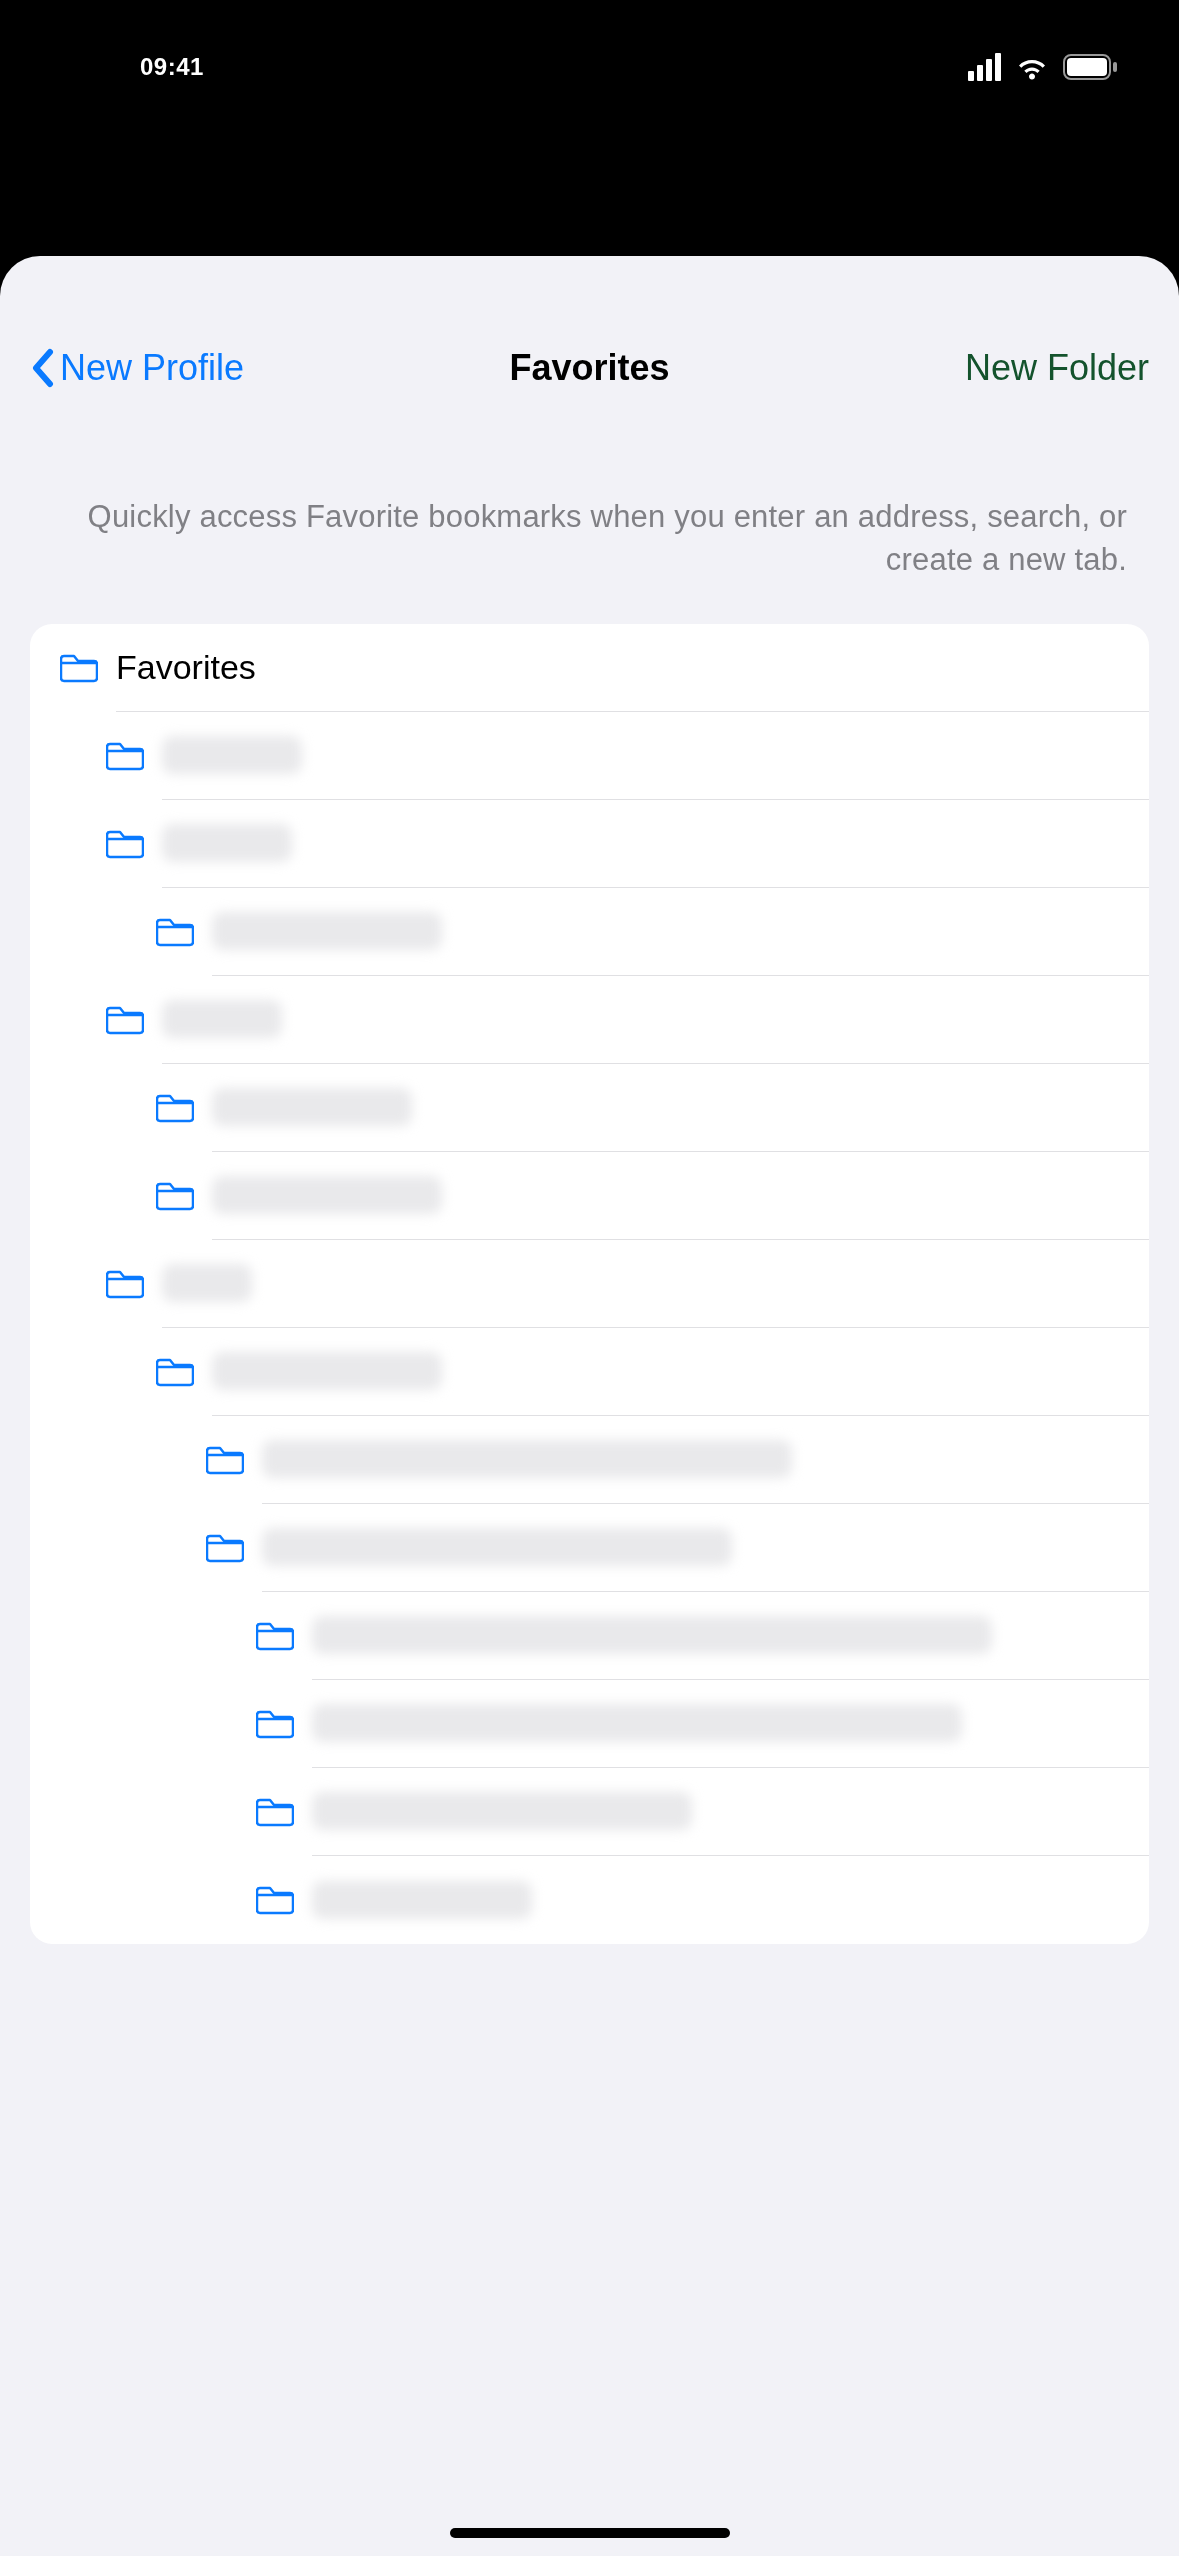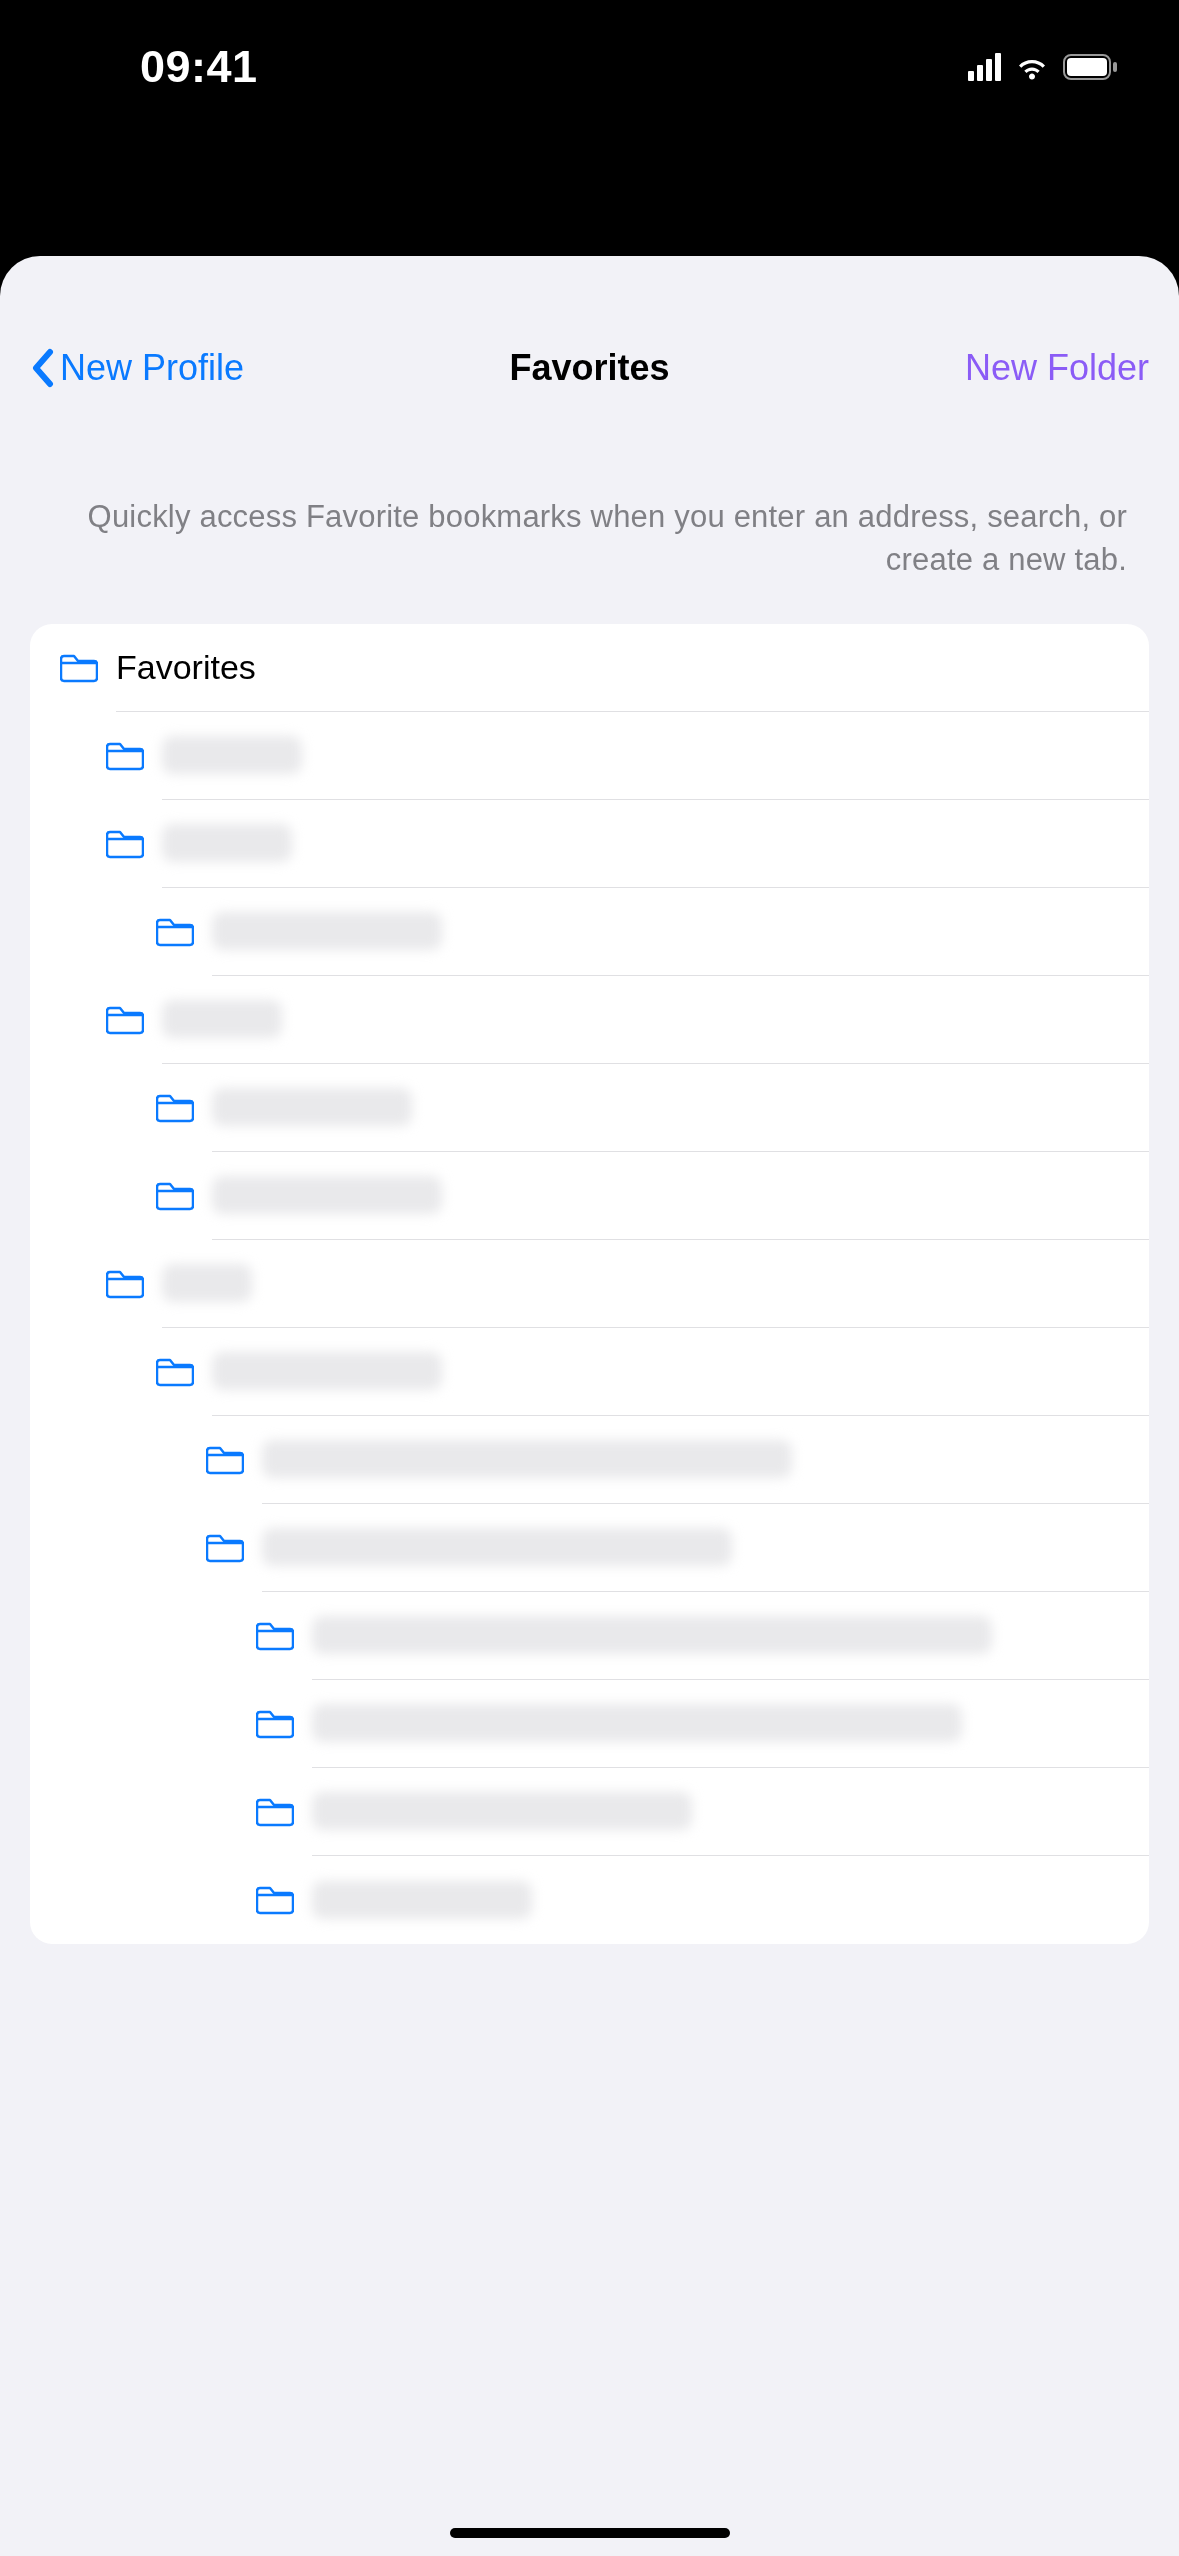--- a/index.html
+++ b/index.html
@@ -11,21 +11,21 @@
     height: 110px;
     background: #000;
     color: #fff;
     display: flex;
     align-items: center;
     justify-content: space-between;
     padding-left: 140px;
     padding-right: 60px;
     padding-top: 24px;
   }
-  .status-time { font-size: 45px; font-weight: 600; letter-spacing: 0.5px; text-align: center; }
+  .status-time { font-size: 24px; font-weight: 600; letter-spacing: 0.5px; text-align: center; }
   .status-right { display: flex; align-items: center; gap: 14px; }
 
   
   .signal { display: flex; align-items: flex-end; gap: 3px; }
   .signal span { width: 6px; background: #fff; border-radius: 1px; display: inline-block; }
   .signal span:nth-child(1){height:10px;}
   .signal span:nth-child(2){height:16px;}
   .signal span:nth-child(3){height:22px;}
   .signal span:nth-child(4){height:28px;}
 
@@ -65,21 +65,21 @@
     height: 128px;
     padding: 0 30px;
     margin-top: 48px;
   }
   .nav-back {
     display: flex; align-items: center; gap: 6px;
     color: #0a7aff; font-size: 36px; font-weight: 400;
   }
   .nav-back svg { display:block; }
   .nav-title { font-size: 36px; font-weight: 600; color:#000; position:absolute; left:0; right:0; text-align:center; pointer-events:none;}
-  .nav-action { color:#8b5cf6; font-size:36px; font-weight:400; }
+  .nav-action { color:#14532d; font-size:36px; font-weight:400; }
 
   .descr {
     padding: 64px 52px 42px 52px;
     color: #808085;
     font-size: 31px;
     line-height: 1.38;
     letter-spacing: 0.2px;
     text-align: right;
   }
 

